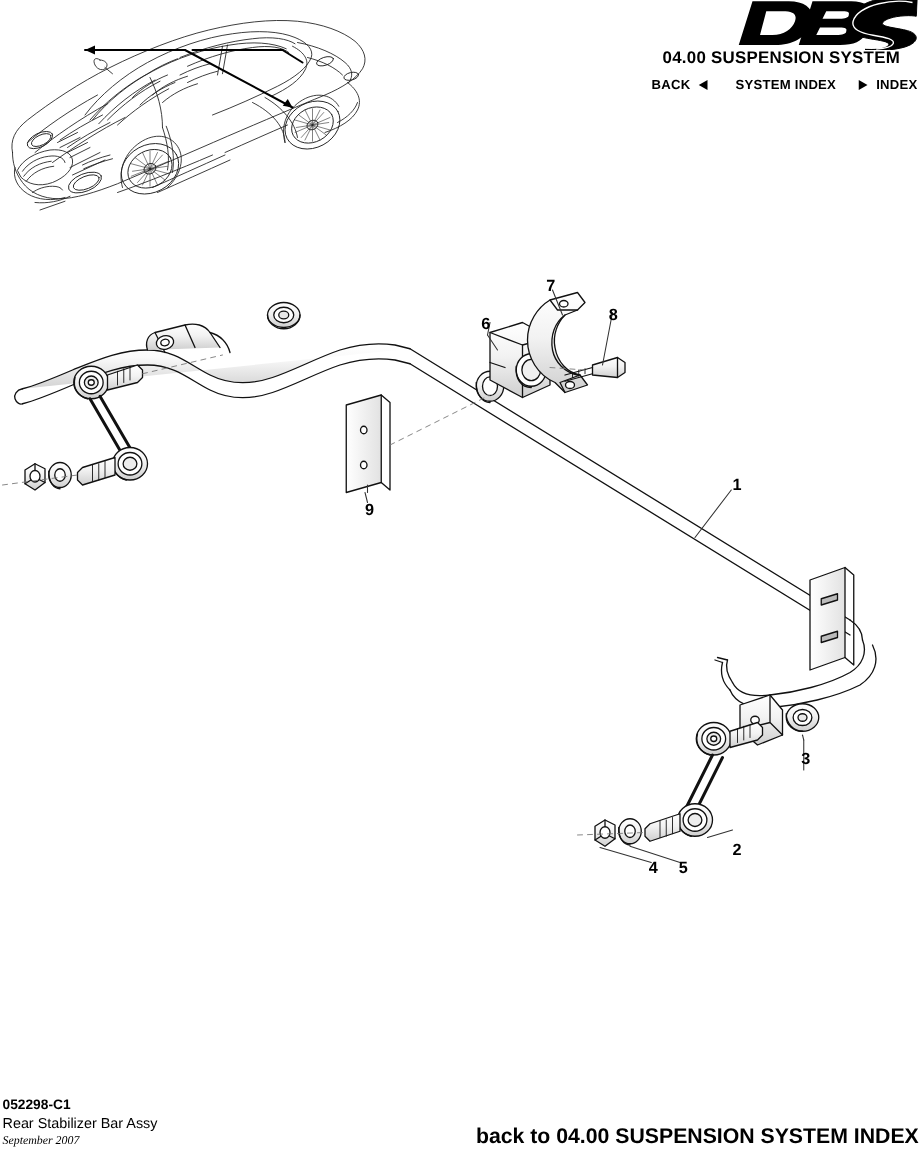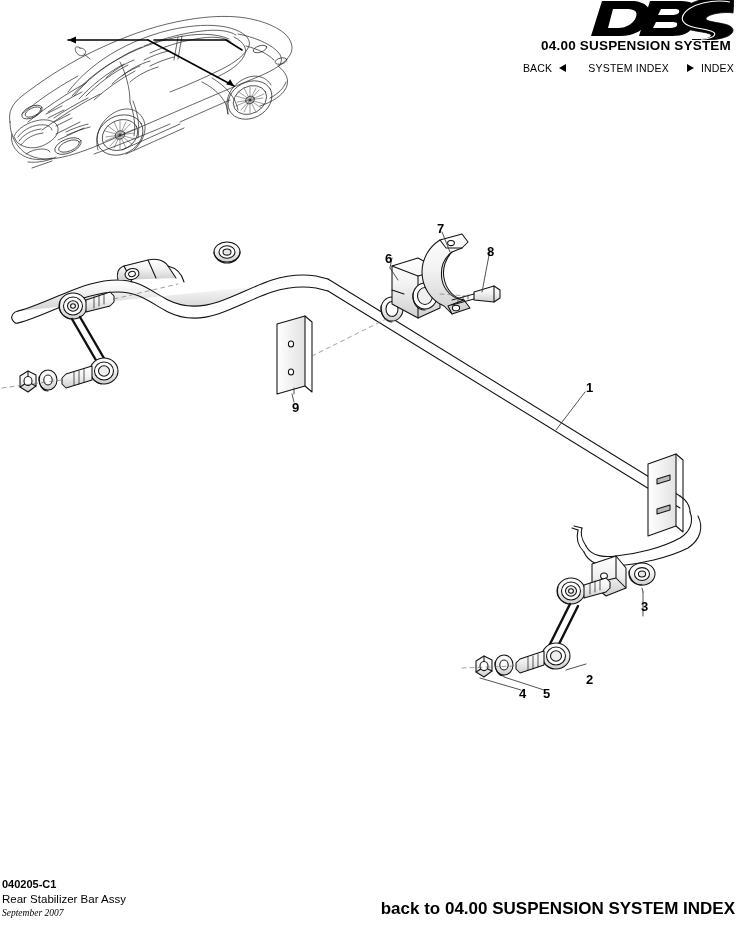--- a/index.html
+++ b/index.html
@@ -4,24 +4,24 @@
 <style>
   html,body{margin:0;padding:0;background:#fff;}
   body{width:737px;height:926px;position:relative;overflow:hidden;
        font-family:"Liberation Sans",sans-serif;color:#000;}
 
   .page{position:absolute;inset:0;}
 
   
   #header{position:absolute;top:0;left:0;width:737px;height:92px;}
   #brand-logo{position:absolute;right:3px;top:-4px;width:150px;height:44px;}
-  #doc-title{position:absolute;right:6px;top:38px;font-size:13.5px;font-weight:bold;
+  #doc-title{position:absolute;right:17px;top:38px;font-size:13.5px;font-weight:bold;
              letter-spacing:.2px;white-space:nowrap;text-align:center;}
   #nav-bar{position:absolute;right:3px;top:62px;display:flex;align-items:center;
-           gap:7px;font-size:10.5px;font-weight:normal;white-space:nowrap;}
+           gap:7px;font-size:10.5px;font-weight:bold;white-space:nowrap;}
   #nav-bar .navtxt{letter-spacing:.2px;}
   .tri{display:inline-block;width:0;height:0;}
   .tri-l{border-top:4.5px solid transparent;border-bottom:4.5px solid transparent;
          border-right:7px solid #000;}
   .tri-r{border-top:4.5px solid transparent;border-bottom:4.5px solid transparent;
          border-left:7px solid #000;}
   #nav-gap{width:8px;}
 
   
   #car-illustration{position:absolute;left:2px;top:4px;width:300px;height:196px;}
@@ -444,20 +444,20 @@
     <div class="callout" style="left:519px;top:687px">4</div>
     <div class="callout" style="left:543px;top:687px">5</div>
     <div class="callout" style="left:385px;top:252px">6</div>
     <div class="callout" style="left:437px;top:222px">7</div>
     <div class="callout" style="left:487px;top:245px">8</div>
     <div class="callout" style="left:292px;top:401px">9</div>
   </div>
 
   <div id="footer">
     <div id="footer-left">
-      <div id="doc-code">040205-C1</div>
+      <div id="doc-code">052298-C1</div>
       <div id="doc-subject">Rear Stabilizer Bar Assy</div>
       <div id="doc-date">September 2007</div>
     </div>
     <div id="footer-index-link">back to 04.00 SUSPENSION SYSTEM INDEX</div>
   </div>
 
 </div>
 
 </body></html>

